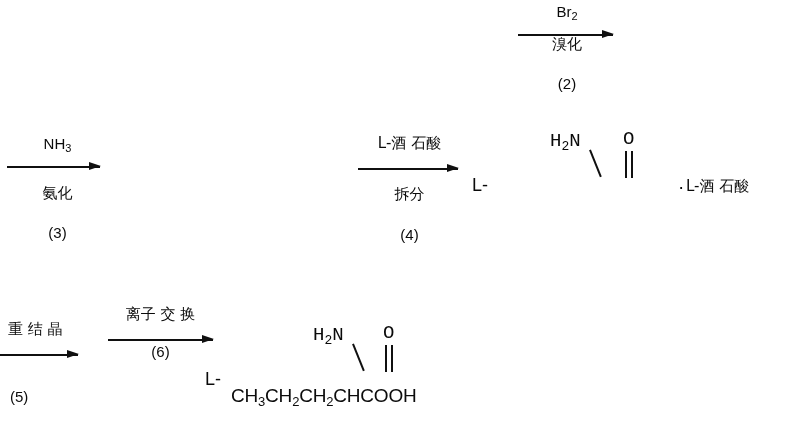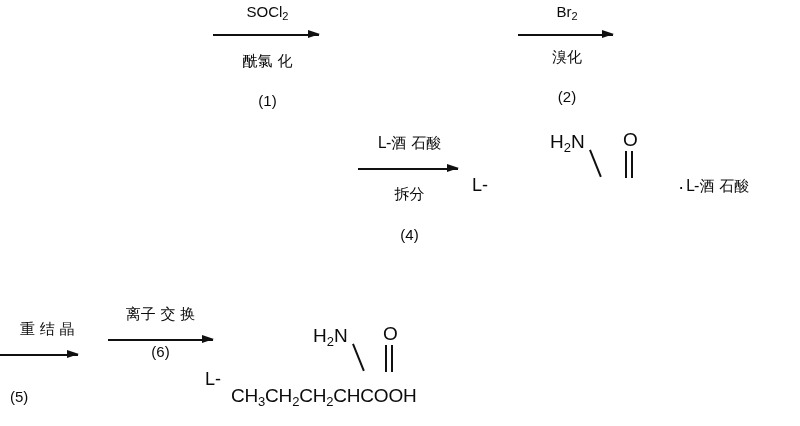--- a/index.html
+++ b/index.html
@@ -110,21 +110,21 @@
     width: 1.7px;
     height: 100%;
     background: #101010;
     display: block;
   }
   .dbl-bond i.l { left: 3px; }
   .dbl-bond i.r { left: 9px; }
 
   .sup-group {
     position: absolute;
-    font-family: Liberation Sans, sans-serif;
+    font-family: Liberation Mono, monospace;
     font-size: 19px;
     line-height: 1;
     white-space: nowrap;
   }
   .sup-group sub {
     font-size: 13px;
     vertical-align: baseline;
     position: relative;
     top: 4px;
   }
@@ -135,52 +135,52 @@
 </style>
 </head>
 <body>
 
 <div class="scheme">
 
   <div class="abs formula" style="left:12px; top:20px;">
     <span></span>
   </div>
 
-  <div class="abs" style="left:205px; top:4px; width:125px;">
-    <div class="reagent" style="width:125px;">
-      <span>SOCl<sub>2</sub></span>
-    </div>
-    <div class="arrow" style="left:8px; top:26px; width:106px;">
-      <span class="shaft"></span>
-        <span class="head"></span>
-    </div>
-    <div class="cond" style="width:125px; margin-top:35px;">酰氯 化</div>
-    <div class="stepno" style="width:125px; margin-top:24px;">(1)</div>
-  </div>
 
   <div class="abs formula" style="left:338px; top:20px;">
     <span></span>
   </div>
 
   <div class="abs" style="left:512px; top:4px; width:110px;">
     <div class="reagent" style="width:110px;">
       <span>Br<sub>2</sub></span>
     </div>
     <div class="arrow" style="left:6px; top:26px; width:95px;">
       <span class="shaft"></span>
         <span class="head"></span>
     </div>
-    <div class="cond" style="width:110px; margin-top:31px;">溴化</div>
+    <div class="cond" style="width:110px; margin-top:18px;">溴化</div>
     <div class="stepno" style="width:110px; margin-top:24px;">(2)</div>
   </div>
 
   <div class="abs formula" style="left:605px; top:20px;">
     <span></span>
   </div>
 
+  <div class="abs" style="left:5px; top:136px; width:105px;">
+    <div class="reagent" style="width:105px;">
+      <span>NH<sub>3</sub></span>
+    </div>
+    <div class="arrow" style="left:2px; top:26px; width:93px;">
+      <span class="shaft"></span>
+        <span class="head"></span>
+    </div>
+    <div class="cond" style="width:105px; margin-top:35px;">氨化</div>
+    <div class="stepno" style="width:105px; margin-top:24px;">(3)</div>
+  </div>
 
   <div class="abs formula" style="left:100px; top:163px;">
     <span></span>
   </div>
 
   <div class="abs" style="left:352px; top:136px; width:115px;">
     <div class="cond" style="width:115px;">L-酒 石酸</div>
     <div class="arrow" style="left:6px; top:28px; width:100px;">
       <span class="shaft"></span>
         <span class="head"></span>
@@ -206,21 +206,21 @@
 
     <span class="abs prefix" style="left:0px; top:48px;">L-</span>
 
 
     <span class="abs dot" style="left:206px; top:48px;">·</span>
 
     <span class="abs cond" style="left:214px; top:51px;">L-酒  石酸</span>
   </div>
 
   <div class="abs" style="left:0px; top:322px; width:120px;">
-    <div class="cond" style="width:120px; text-align:left; padding-left:20px;">重 结 晶</div>
+    <div class="cond" style="width:120px; text-align:left; padding-left:8px;">重 结 晶</div>
     <div class="arrow" style="left:0px; top:28px; width:78px;">
       <span class="shaft"></span>
         <span class="head"></span>
     </div>
     <div class="stepno" style="width:56px; margin-top:52px; text-align:left; padding-left:10px;">(5)</div>
   </div>
 
   <div class="abs" style="left:98px; top:307px; width:125px;">
     <div class="cond" style="width:125px;">离子 交 换</div>
     <div class="arrow" style="left:10px; top:28px; width:105px;">

